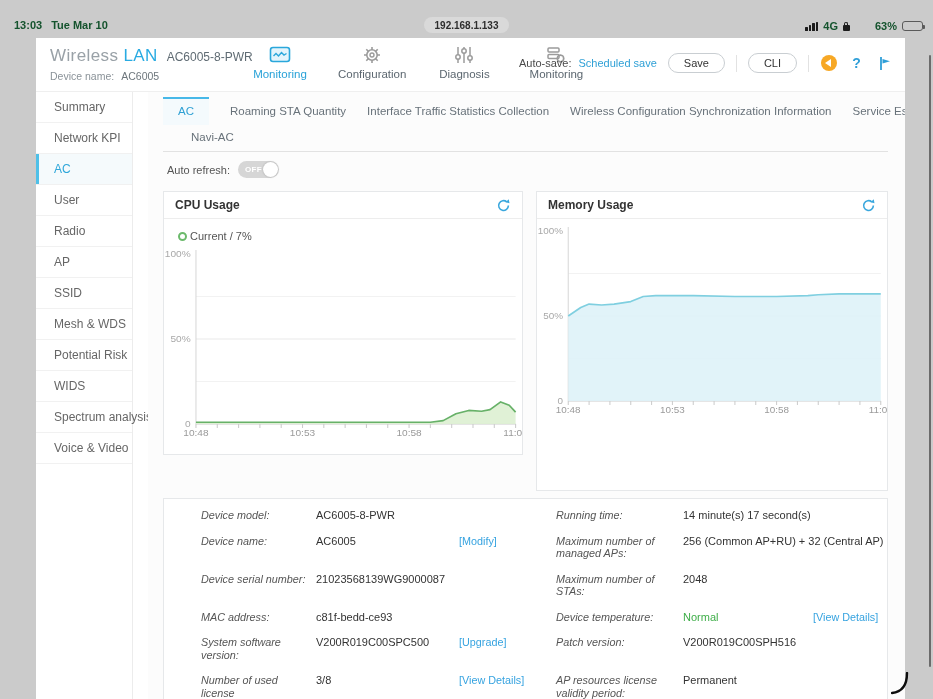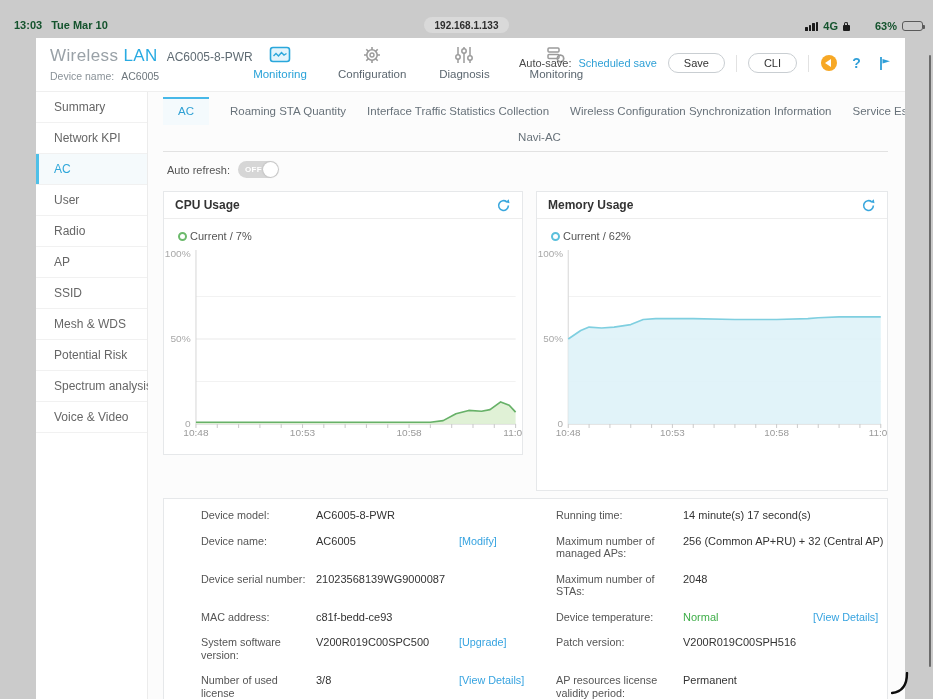--- a/index.html
+++ b/index.html
@@ -50,31 +50,31 @@
   .autosave-lbl { font-size:11px; color:#4a4a4a; }
   .autosave-val { font-size:11px; color:#2fa0d6; margin-left:-4px; cursor:pointer; }
   .hbtn { background:#fff; border:1px solid #c9ced2; border-radius:12px; padding:3px 15px; font-size:11px; color:#333; font-family:"Liberation Sans",sans-serif; cursor:pointer; }
   .hsep { width:1px; height:17px; background:#e2e2e2; }
   .hicon { width:17px; height:17px; display:flex; align-items:center; justify-content:center; cursor:pointer; }
   .backcircle { width:16px; height:16px; border-radius:50%; background:#f7a825; display:flex; align-items:center; justify-content:center; }
   .backcircle .tri { width:0; height:0; border-top:4px solid transparent; border-bottom:4px solid transparent; border-right:6px solid #fff; margin-right:1px; }
   .qmark { color:#2f9fd8; font-size:14px; font-weight:700; }
 
   
-  .sidebar { position:absolute; left:0; top:54px; bottom:0; width:112px; background:#fff; border-right:1px solid #ececec; }
+  .sidebar { position:absolute; left:0; top:54px; bottom:0; width:97px; background:#fff; border-right:1px solid #ececec; }
   .side-item { height:31px; line-height:31px; padding-left:18px; font-size:12px; color:#666; border-bottom:1px solid #f1f1f1; cursor:pointer; white-space:nowrap; }
   .side-item.active { color:#2fa7da; background:#f5fafc; box-shadow:inset 3px 0 0 #4fc0e8; }
 
   
   .content { position:absolute; left:112px; top:54px; right:0; bottom:0; background:#fcfcfc; }
   .tabswrap { margin:5px 17px 0 15px; border-bottom:1px solid #e2e2e2; }
   .tabrow1 { display:flex; align-items:stretch; gap:21px; height:28px; }
   .tab { font-size:11.5px; color:#68727a; line-height:28px; cursor:pointer; white-space:nowrap; }
   .tab.active { background:#f4fafd; border-top:2px solid #47b8e8; color:#2fa0d4; line-height:25px; padding:0 15px; }
-  .tabrow2 { height:26px;text-align:center; }
+  .tabrow2 { height:26px; }
   .tabrow2 .tab { margin-left:28px; line-height:24px; }
 
   .autorefresh { margin:9px 0 0 19px; display:flex; align-items:center; }
   .ar-label { font-size:11px; color:#555; }
   .toggle { margin-left:8px; width:41px; height:17px; background:#d6d6d6; border-radius:9px; position:relative; cursor:pointer; }
   .toggle .txt { position:absolute; left:7px; top:4px; font-size:8px; font-weight:700; color:#fff; letter-spacing:0.3px; }
   .toggle .knob { position:absolute; right:1px; top:1px; width:15px; height:15px; border-radius:50%; background:#fff; box-shadow:0 0 2px rgba(0,0,0,0.25); }
 
   
   .chartsrow { display:flex; gap:13px; margin:13px 17px 0 15px; }
@@ -87,21 +87,21 @@
 
   .legend { margin:11px 0 0 14px; display:flex; align-items:center; gap:3px; }
   .legend .ring { width:9px; height:9px; border-radius:50%; border:2px solid #999; background:#fff; }
   .legend .ltxt { font-size:11px; color:#555; }
   .chartsvg { display:block; width:100%; height:198px; margin-top:2px; }
 
   
   .card-info { margin:7px 17px 0 15px; height:225px; }
   .info-body { padding:3px 12px 0 37px; }
   .info-row { display:grid; grid-template-columns:115px 143px 97px 127px 130px 1fr; padding:7px 0 6px 0; align-items:start; }
-  .info-row .lbl { font-size:10.8px; color:#555; line-height:12.5px; padding-right:8px; }
+  .info-row .lbl { font-size:10.8px; color:#555; line-height:12.5px; padding-right:8px;font-style:italic; }
   .info-row .val { font-size:11px; color:#333; line-height:12.5px; white-space:nowrap; }
   .info-row .val.green { color:#3fae49; }
   .info-row .lnk { font-size:10.8px; color:#36a3e0; line-height:12.5px; cursor:pointer; white-space:nowrap; }
 
   
   .scrollbar { position:absolute; left:929px; top:55px; width:2px; height:612px; background:#6b6b6b; border-radius:1px; }
   .blackarc { position:absolute; left:891px; top:672px; }
 </style>
 </head>
 <body>
@@ -223,20 +223,21 @@
   <div class="sidebar">
       <div class="side-item">Summary</div>
       <div class="side-item">Network KPI</div>
       <div class="side-item active">AC</div>
       <div class="side-item">User</div>
       <div class="side-item">Radio</div>
       <div class="side-item">AP</div>
       <div class="side-item">SSID</div>
       <div class="side-item">Mesh &amp; WDS</div>
       <div class="side-item">Potential Risk</div>
+      <div class="side-item">WIDS</div>
       <div class="side-item">Spectrum analysis</div>
       <div class="side-item">Voice &amp; Video</div>
     </div>
 
   <div class="content">
 
     <div class="tabswrap">
       <div class="tabrow1">
           <div class="tab active">AC</div>
           <div class="tab">Roaming STA Quantity</div>
@@ -306,24 +307,20 @@
       </div>
 
       <div class="card card-mem">
         <div class="card-head">
           <span class="card-title">Memory Usage</span>
           <svg class="refresh" viewBox="0 0 16 16">
               <path d="M13.2 8a5.2 5.2 0 1 1-1.7-3.8" stroke="#3aa7dd" stroke-width="1.7" fill="none"></path>
               <polygon points="13.6,1.2 14.4,5.6 10.2,4.5" fill="#3aa7dd"></polygon>
             </svg>
         </div>
-        <div class="legend">
-          <span class="ring" style="border-color: rgb(91, 192, 220);"></span>
-          <span class="ltxt">Current / 62%</span>
-        </div>
         <svg class="chartsvg" viewBox="0 0 336 198" preserveAspectRatio="none">
             <line x1="30" y1="52.5" x2="330" y2="52.5" stroke="#f2f2f2" stroke-width="1"></line>
             <line x1="30" y1="95" x2="330" y2="95" stroke="#e9e9e9" stroke-width="1"></line>
             <line x1="30" y1="137.5" x2="330" y2="137.5" stroke="#f2f2f2" stroke-width="1"></line>
             <line x1="30" y1="6" x2="30" y2="180" stroke="#d8d8d8" stroke-width="1"></line>
             <line x1="30" y1="180" x2="330" y2="180" stroke="#cccccc" stroke-width="1"></line>
             <line x1="30" y1="180" x2="30" y2="184" stroke="#cccccc" stroke-width="1"></line>
             <line x1="50" y1="180" x2="50" y2="184" stroke="#cccccc" stroke-width="1"></line>
             <line x1="70" y1="180" x2="70" y2="184" stroke="#cccccc" stroke-width="1"></line>
             <line x1="90" y1="180" x2="90" y2="184" stroke="#cccccc" stroke-width="1"></line>

